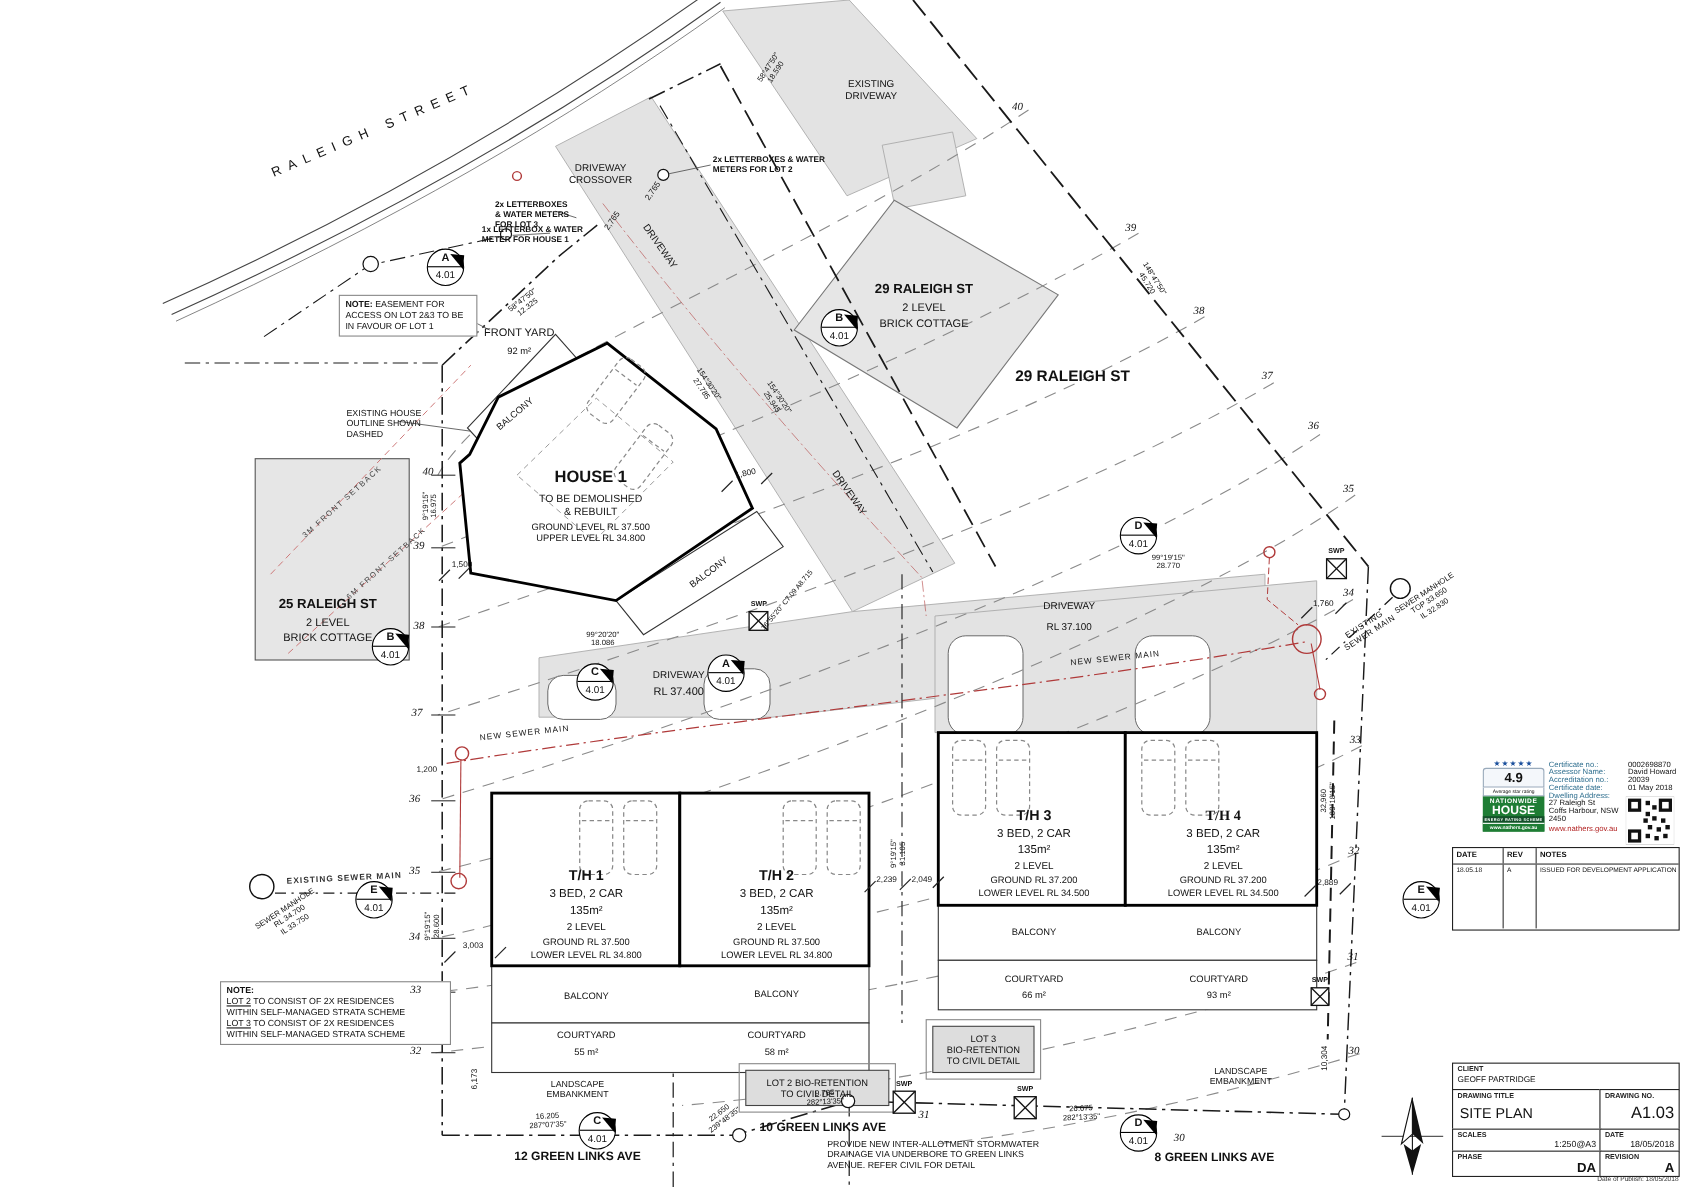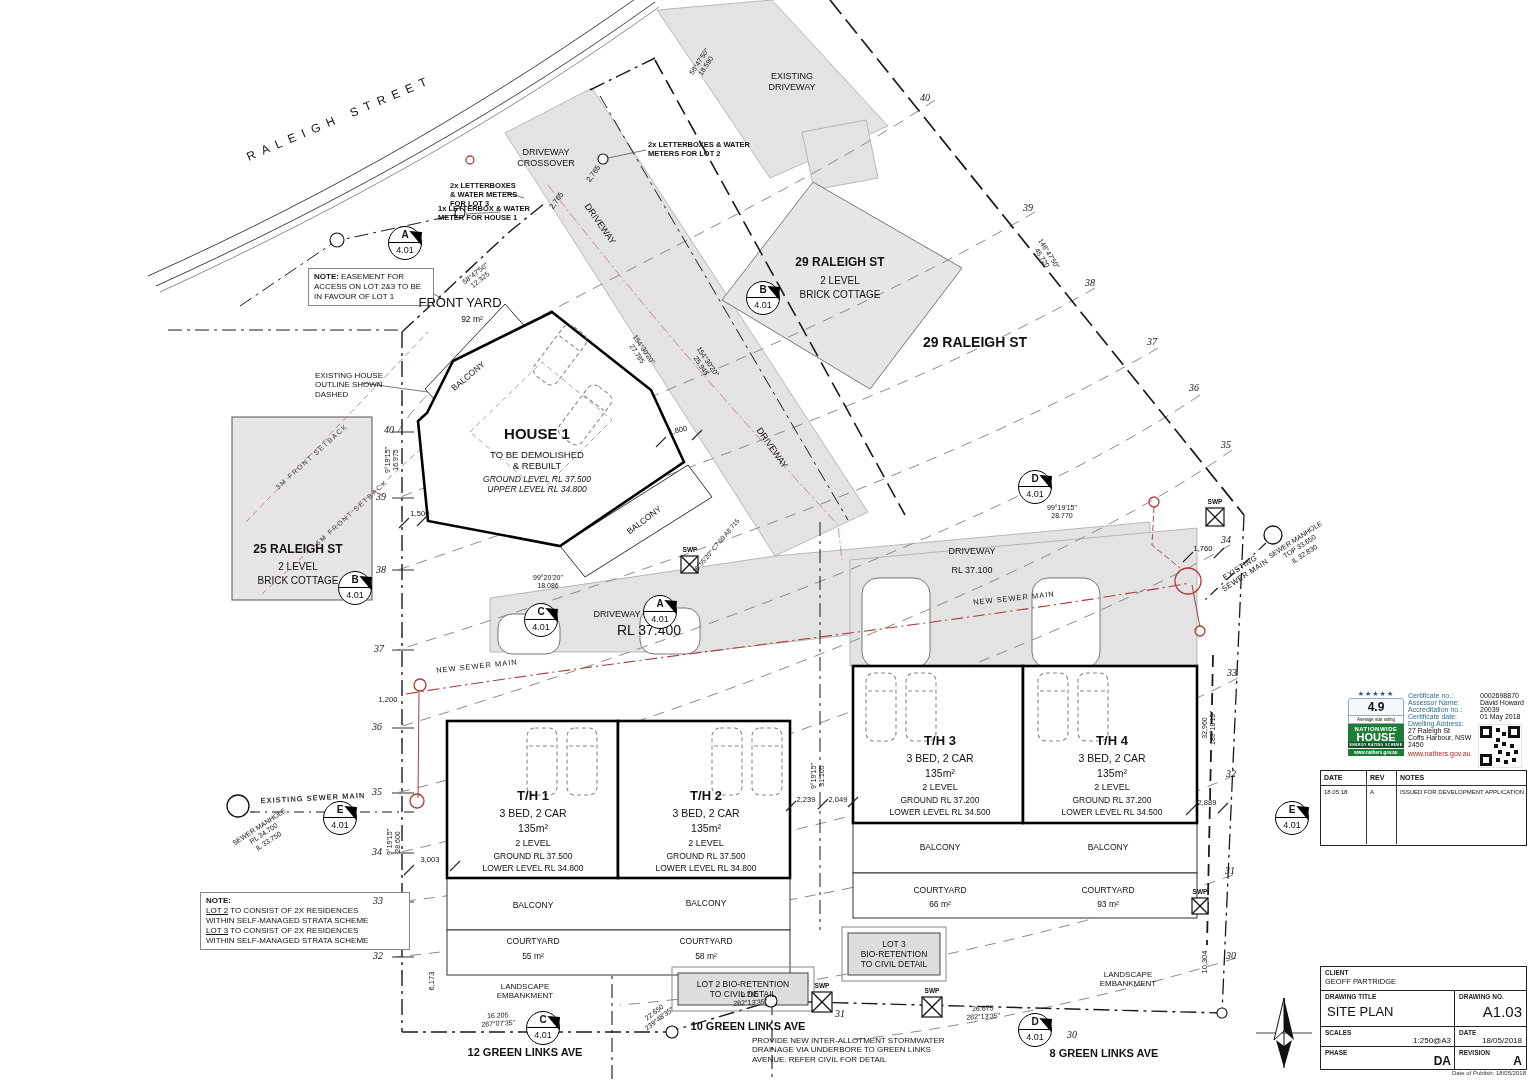--- a/index.html
+++ b/index.html
@@ -265,27 +265,27 @@
 <div class="lbl c" style="left:600px;top:224px;font-size:9px;transform:translate(-50%,-50%) rotate(55deg);">DRIVEWAY</div>
 <div class="lbl c" style="left:772px;top:448px;font-size:9px;transform:translate(-50%,-50%) rotate(55deg);">DRIVEWAY</div>
 
 <div class="box" style="left:308px;top:268px;width:114px;text-align:left;">
   <span class="b">NOTE:</span><span> EASEMENT FOR ACCESS ON LOT 2&amp;3 TO BE IN FAVOUR OF LOT 1</span>
 </div>
 <div class="lbl" style="left:315px;top:371px;font-size:8px;">EXISTING HOUSE
 OUTLINE SHOWN
 DASHED</div>
 
-<div class="lbl c" style="left:460px;top:303px;font-size:13px;">FRONT YARD</div>
+<div class="lbl c" style="left:472px;top:303px;font-size:10px;">FRONT YARD</div>
 <div class="lbl c" style="left:472px;top:319px;font-size:8.5px;">92 m²</div>
 
 <div class="lbl c b" style="left:537px;top:434px;font-size:15px;">HOUSE 1</div>
 <div class="lbl c" style="left:537px;top:460px;font-size:9.5px;">TO BE DEMOLISHED
 &amp; REBUILT</div>
-<div class="lbl c" style="left:537px;top:484px;font-size:8.5px;font-style:italic;">GROUND LEVEL RL 37.500
+<div class="lbl c" style="left:537px;top:484px;font-size:8.5px;">GROUND LEVEL RL 37.500
 UPPER LEVEL RL 34.800</div>
 <div class="lbl c" style="left:468px;top:376px;font-size:8.5px;transform:translate(-50%,-50%) rotate(-40deg);">BALCONY</div>
 <div class="lbl c" style="left:644px;top:520px;font-size:8.5px;transform:translate(-50%,-50%) rotate(-37deg);">BALCONY</div>
 
 <div class="lbl c b" style="left:298px;top:549px;font-size:12px;">25 RALEIGH ST</div>
 <div class="lbl c" style="left:298px;top:567px;font-size:10px;">2 LEVEL</div>
 <div class="lbl c" style="left:298px;top:581px;font-size:10px;">BRICK COTTAGE</div>
 <div class="lbl c" style="left:312px;top:457px;font-size:7px;letter-spacing:1.5px;color:#444;transform:translate(-50%,-50%) rotate(-42deg);">3M FRONT SETBACK</div>
 <div class="lbl c" style="left:352px;top:513px;font-size:7px;letter-spacing:1.5px;color:#444;transform:translate(-50%,-50%) rotate(-42deg);">6M FRONT SETBACK</div>
 
@@ -305,42 +305,42 @@
 <div class="lbl c" style="left:706px;top:828px;font-size:10.5px;">135m²</div>
 <div class="lbl c" style="left:706px;top:843px;font-size:9px;">2 LEVEL</div>
 <div class="lbl c" style="left:706px;top:856px;font-size:8.5px;">GROUND RL 37.500</div>
 <div class="lbl c" style="left:706px;top:868px;font-size:8.5px;">LOWER LEVEL RL 34.800</div>
 <div class="lbl c b" style="left:940px;top:741px;font-size:13px;">T/H 3</div>
 <div class="lbl c" style="left:940px;top:758px;font-size:10.5px;">3 BED, 2 CAR</div>
 <div class="lbl c" style="left:940px;top:773px;font-size:10.5px;">135m²</div>
 <div class="lbl c" style="left:940px;top:787px;font-size:9px;">2 LEVEL</div>
 <div class="lbl c" style="left:940px;top:800px;font-size:8.5px;">GROUND RL 37.200</div>
 <div class="lbl c" style="left:940px;top:812px;font-size:8.5px;">LOWER LEVEL RL 34.500</div>
-<div class="lbl c b" style="left:1112px;top:741px;font-size:13px;">T/H 4</div>
+<div class="lbl c b" style="left:1112px;top:741px;font-size:13px;font-family:Liberation Serif, serif;">T/H 4</div>
 <div class="lbl c" style="left:1112px;top:758px;font-size:10.5px;">3 BED, 2 CAR</div>
 <div class="lbl c" style="left:1112px;top:773px;font-size:10.5px;">135m²</div>
 <div class="lbl c" style="left:1112px;top:787px;font-size:9px;">2 LEVEL</div>
 <div class="lbl c" style="left:1112px;top:800px;font-size:8.5px;">GROUND RL 37.200</div>
 <div class="lbl c" style="left:1112px;top:812px;font-size:8.5px;">LOWER LEVEL RL 34.500</div>
 
 <div class="lbl c" style="left:533px;top:905px;font-size:8.5px;">BALCONY</div>
 <div class="lbl c" style="left:706px;top:903px;font-size:8.5px;">BALCONY</div>
 <div class="lbl c" style="left:940px;top:847px;font-size:8.5px;">BALCONY</div>
 <div class="lbl c" style="left:1108px;top:847px;font-size:8.5px;">BALCONY</div>
 <div class="lbl c" style="left:533px;top:941px;font-size:8.5px;">COURTYARD</div>
 <div class="lbl c" style="left:533px;top:956px;font-size:8.5px;">55 m²</div>
 <div class="lbl c" style="left:706px;top:941px;font-size:8.5px;">COURTYARD</div>
 <div class="lbl c" style="left:706px;top:956px;font-size:8.5px;">58 m²</div>
 <div class="lbl c" style="left:940px;top:890px;font-size:8.5px;">COURTYARD</div>
 <div class="lbl c" style="left:940px;top:904px;font-size:8.5px;">66 m²</div>
 <div class="lbl c" style="left:1108px;top:890px;font-size:8.5px;">COURTYARD</div>
 <div class="lbl c" style="left:1108px;top:904px;font-size:8.5px;">93 m²</div>
 
 <div class="lbl c" style="left:617px;top:614px;font-size:9px;">DRIVEWAY</div>
-<div class="lbl c" style="left:617px;top:630px;font-size:14px;margin-left:32px;">RL 37.400</div>
+<div class="lbl c" style="left:617px;top:630px;font-size:10px;">RL 37.400</div>
 <div class="lbl c" style="left:972px;top:551px;font-size:9px;">DRIVEWAY</div>
 <div class="lbl c" style="left:972px;top:570px;font-size:9px;">RL 37.100</div>
 
 <div class="lbl c" style="left:1014px;top:599px;font-size:7.5px;letter-spacing:1px;transform:translate(-50%,-50%) rotate(-6deg);">NEW SEWER MAIN</div>
 <div class="lbl c" style="left:477px;top:667px;font-size:7.5px;letter-spacing:1px;transform:translate(-50%,-50%) rotate(-6deg);">NEW SEWER MAIN</div>
 <div class="lbl c b" style="left:313px;top:799px;font-size:7.5px;letter-spacing:1px;color:#333;transform:translate(-50%,-50%) rotate(-3deg);">EXISTING SEWER MAIN</div>
 <div class="lbl c" style="left:264px;top:834px;font-size:7px;transform:translate(-50%,-50%) rotate(-33deg);">SEWER MANHOLE
 RL 34.700
 IL 33.750</div>
 <div class="lbl c" style="left:1243px;top:572px;font-size:7.5px;letter-spacing:.5px;transform:translate(-50%,-50%) rotate(-33deg);">EXISTING

